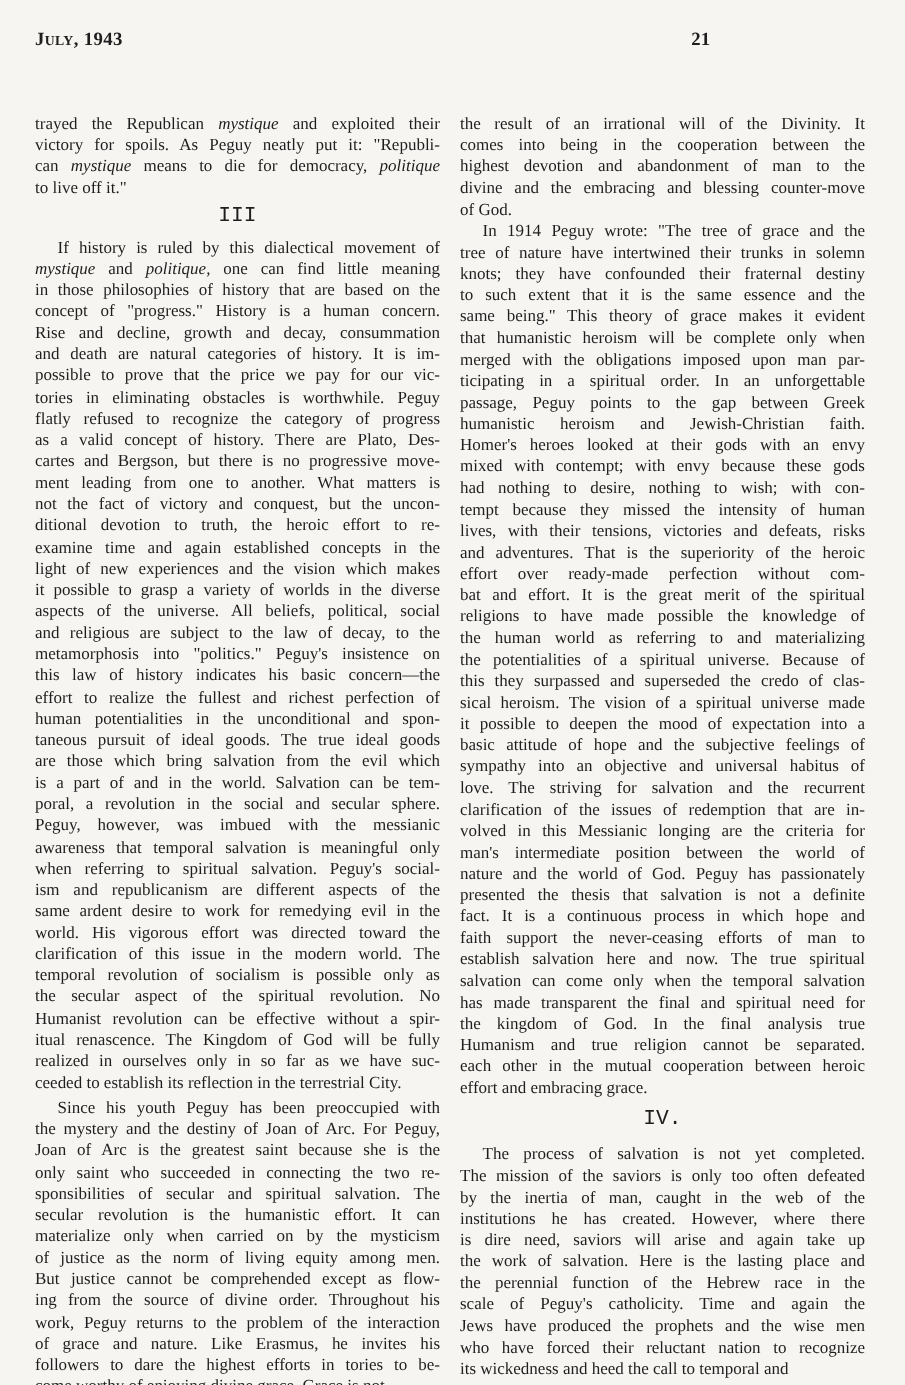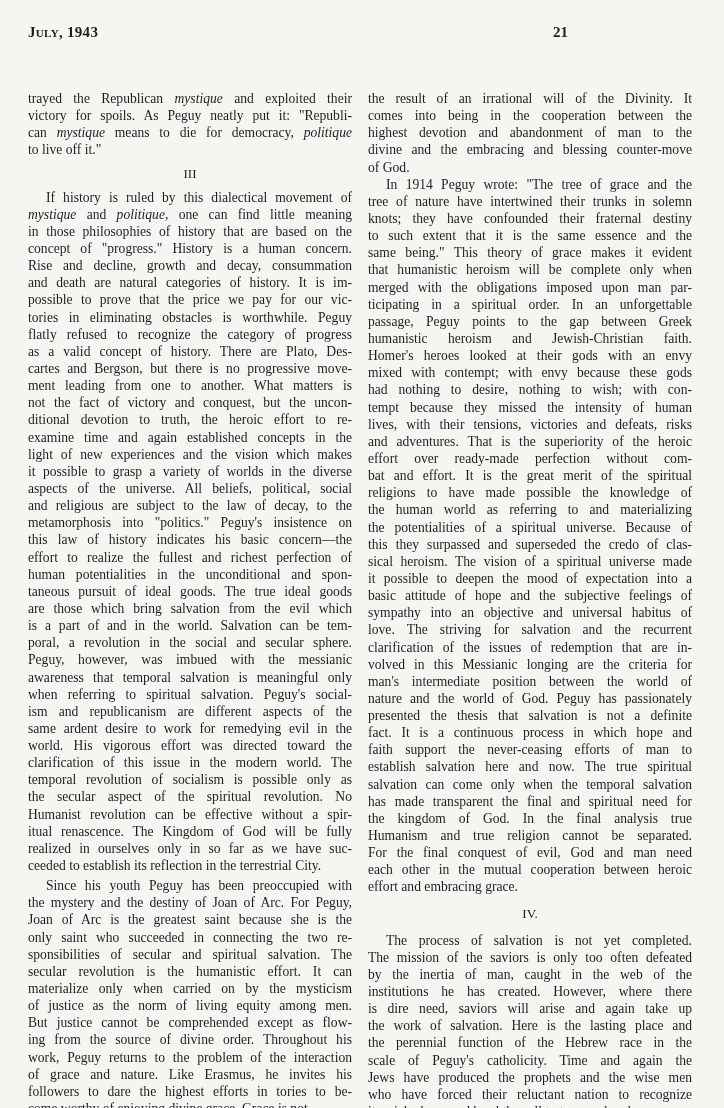--- a/index.html
+++ b/index.html
@@ -23,21 +23,21 @@
   .line {
     display: block; height: 17.15px; line-height: 17.15px;
     font-family: "Liberation Serif", serif; font-size: 13.6px;
     text-align: justify; text-align-last: justify; white-space: nowrap;
     overflow: visible;
   }
   .line.last { text-align-last: left; }
   .line.indent { padding-left: 18px; }
   .heading {
     display: block; text-align: center; height: 24px; line-height: 24px;
-    font-family: Liberation Serif, serif; font-size: 13px;
+    font-family: Liberation Mono, monospace; font-size: 17px;
   }
   .line i, .line em { font-style: italic; }
 </style>
 </head>
 <body>
 
 <div class="page">
   <div class="running-head">
     <span class="left">July, 1943</span>
     <span class="right">21</span>
@@ -152,21 +152,20 @@
         <span class="line">man's intermediate position between the world of</span>
         <span class="line">nature and the world of God.  Peguy has passionately</span>
         <span class="line">presented the thesis that salvation is not a definite</span>
         <span class="line">fact.  It is a continuous process in which hope and</span>
         <span class="line">faith support the never-ceasing efforts of man to</span>
         <span class="line">establish salvation here and now.  The true spiritual</span>
         <span class="line">salvation can come only when the temporal salvation</span>
         <span class="line">has made transparent the final and spiritual need for</span>
         <span class="line">the kingdom of God.  In the final analysis true</span>
         <span class="line">Humanism and true religion cannot be separated.</span>
-        <span class="line">For the final conquest of evil, God and man need</span>
         <span class="line">each other in the mutual cooperation between heroic</span>
         <span class="line last">effort and embracing grace.</span>
       </div>
     <div class="heading" style="margin-top:6px;margin-bottom:6px;">IV.</div>
     <div>
         <span class="line indent">The process of salvation is not yet completed.</span>
         <span class="line">The mission of the saviors is only too often defeated</span>
         <span class="line">by the inertia of man, caught in the web of the</span>
         <span class="line">institutions he has created.  However, where there</span>
         <span class="line">is dire need, saviors will arise and again take up</span>

